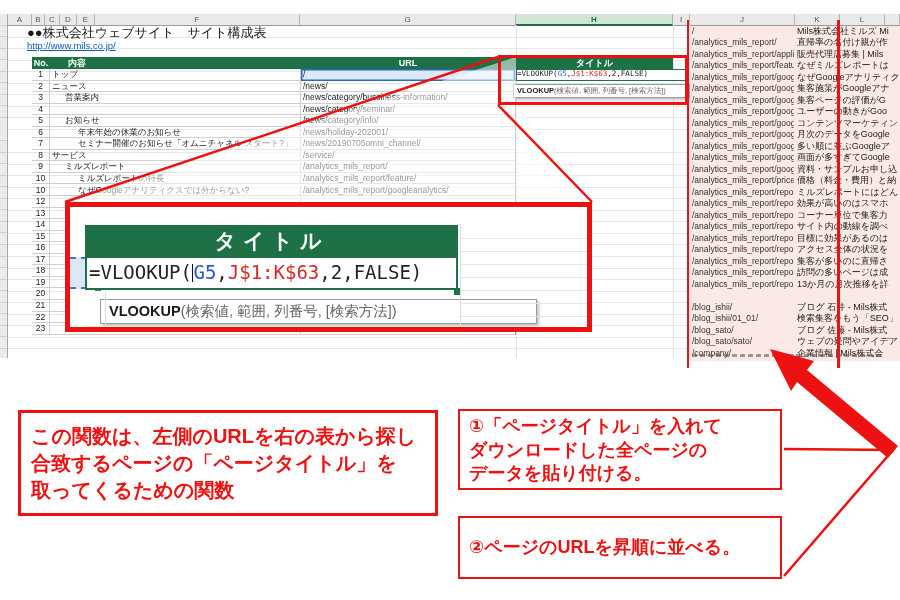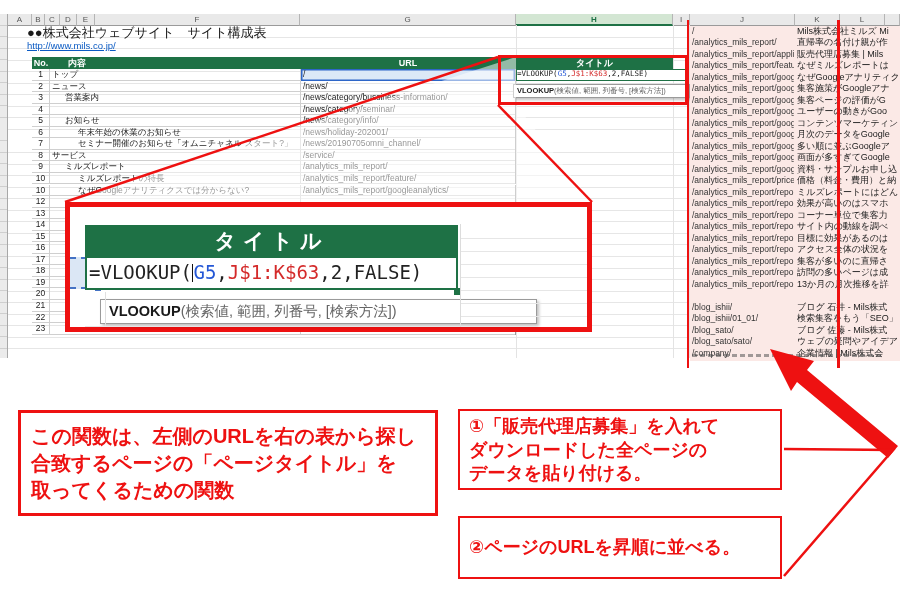--- a/index.html
+++ b/index.html
@@ -356,21 +356,21 @@
     <polygon points="770,349 814,361 807,370 898,446 888,458 797,382 791,391" fill="var(--red,#ee1111)"></polygon>
     <polyline points="784,449 893,450 784,576" fill="none" stroke="var(--red,#ee1111)" stroke-width="2.5"></polyline>
   </svg>
 
   <div class="notebox" style="left:18px;top:410px;width:420px;height:106px;padding:10px 10px;font-size:20px;line-height:27px;z-index:10;">
     <div>この関数は、左側のURLを右の表から探し</div>
     <div>合致するページの「ページタイトル」を</div>
     <div>取ってくるための関数</div>
   </div>
   <div class="notebox" style="left:458px;top:409px;width:324px;height:81px;border-width:2.5px;padding:4px 9px;font-size:18px;line-height:23.5px;z-index:10;">
-    <div>①「販売代理店募集」を入れて</div>
+    <div>①「ページタイトル」を入れて</div>
     <div>ダウンロードした全ページの</div>
     <div>データを貼り付ける。</div>
   </div>
   <div class="notebox" style="left:458px;top:516px;width:324px;height:63px;border-width:2.5px;padding:17px 9px 0;font-size:18px;z-index:10;">
     <div>②ページのURLを昇順に並べる。</div>
   </div>
 
 </div>
 
 </body></html>

